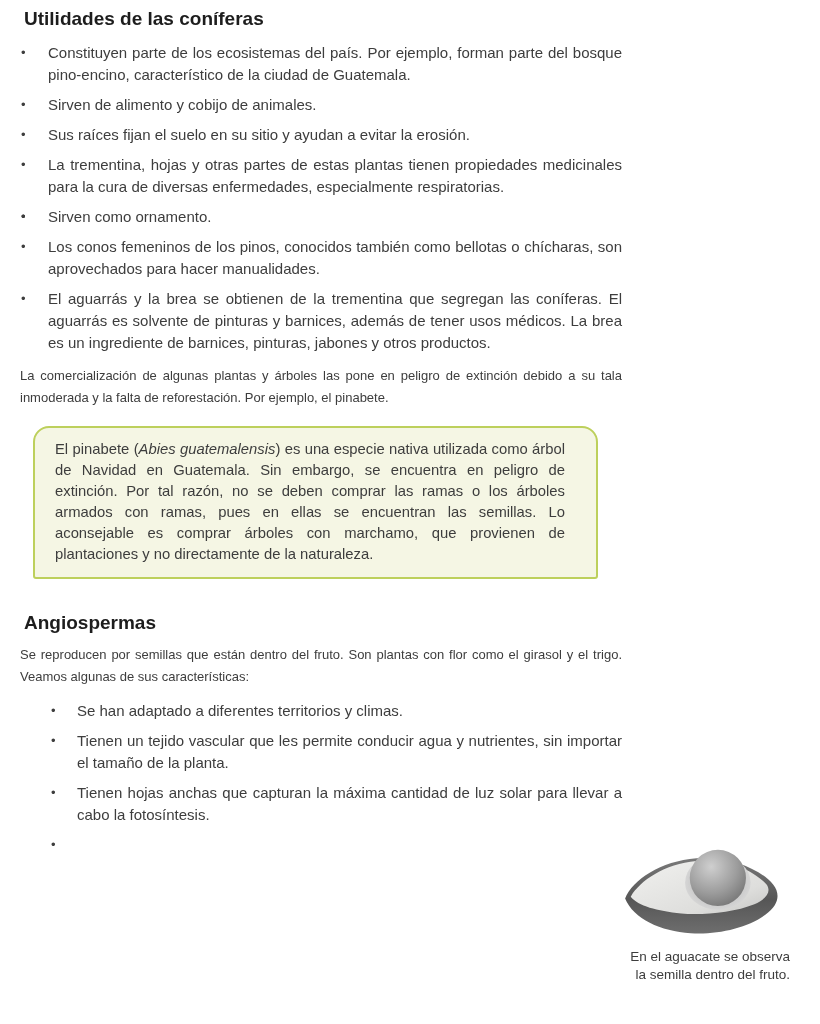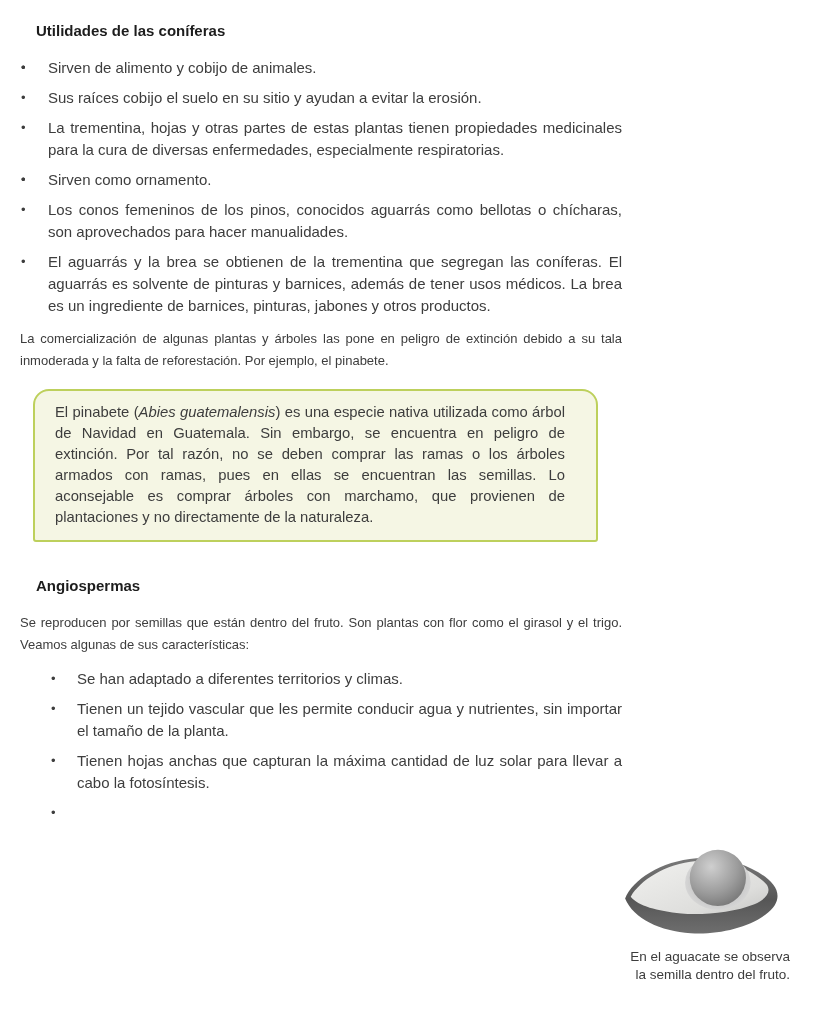--- a/index.html
+++ b/index.html
@@ -17,25 +17,25 @@
     width: 820px;
     height: 1024px;
   }
   .content {
     position: absolute;
     left: 20px;
     top: 4px;
     width: 602px;
   }
   .section-heading {
-    font-size: 15px;
+    font-size: 19px;
     line-height: 21px;
     font-weight: bold;
     color: #1d1d1d;
-    margin: 16px;
+    margin: 4px;
   }
   .section-heading.second {
     margin-top: 33px;
   }
   ul.bullets {
     list-style: none;
     margin: 13px 0 0 0;
     padding: 0;
   }
   ul.bullets li {
@@ -109,27 +109,27 @@
 </style>
 </head>
 <body>
 
 <div class="page">
   <div class="content">
 
     <h3 class="section-heading">Utilidades de las coníferas</h3>
 
     <ul class="bullets">
-      <li><span class="bullet">•</span></li>
+      <li><span class="bullet">•</span><span>Constituyen parte de los ecosistemas del país. Por ejemplo, forman parte del bosque pino-encino, característico de la ciudad de Guatemala.</span></li>
       <li><span class="bullet">•</span><span>Sirven de alimento y cobijo de animales.</span></li>
-      <li><span class="bullet">•</span><span>Sus raíces cobijo el suelo en su sitio y ayudan a evitar la erosión.</span></li>
+      <li><span class="bullet">•</span><span>Sus raíces fijan el suelo en su sitio y ayudan a evitar la erosión.</span></li>
       <li><span class="bullet">•</span><span>La trementina, hojas y otras partes de estas plantas tienen propiedades medicinales para la cura de diversas enfermedades, especialmente respiratorias.</span></li>
       <li><span class="bullet">•</span></li>
       <li><span class="bullet">•</span><span>Sirven como ornamento.</span></li>
-      <li><span class="bullet">•</span><span>Los conos femeninos de los pinos, conocidos aguarrás como bellotas o chícharas, son aprovechados para hacer manualidades.</span></li>
+      <li><span class="bullet">•</span><span>Los conos femeninos de los pinos, conocidos también como bellotas o chícharas, son aprovechados para hacer manualidades.</span></li>
       <li><span class="bullet">•</span><span>El aguarrás y la brea se obtienen de la trementina que segregan las coníferas. El aguarrás es solvente de pinturas y barnices, además de tener usos médicos. La brea es un ingrediente de barnices, pinturas, jabones y otros productos.</span></li>
     </ul>
 
     <p class="para">La comercialización de algunas plantas y árboles las pone en peligro de extinción debido a su tala inmoderada y la falta de reforestación. Por ejemplo, el pinabete.</p>
 
     <div class="callout">
       <p><span>El pinabete (</span><span class="species">Abies guatemalensis</span><span>) es una especie nativa utilizada como árbol de Navidad en Guatemala. Sin embargo, se encuentra en peligro de extinción. Por tal razón, no se deben comprar las ramas o los árboles armados con ramas, pues en ellas se encuentran las semillas. Lo aconsejable es comprar árboles con marchamo, que provienen de plantaciones y no directamente de la naturaleza.</span></p>
     </div>
 
     <h3 class="section-heading second">Angiospermas</h3>

